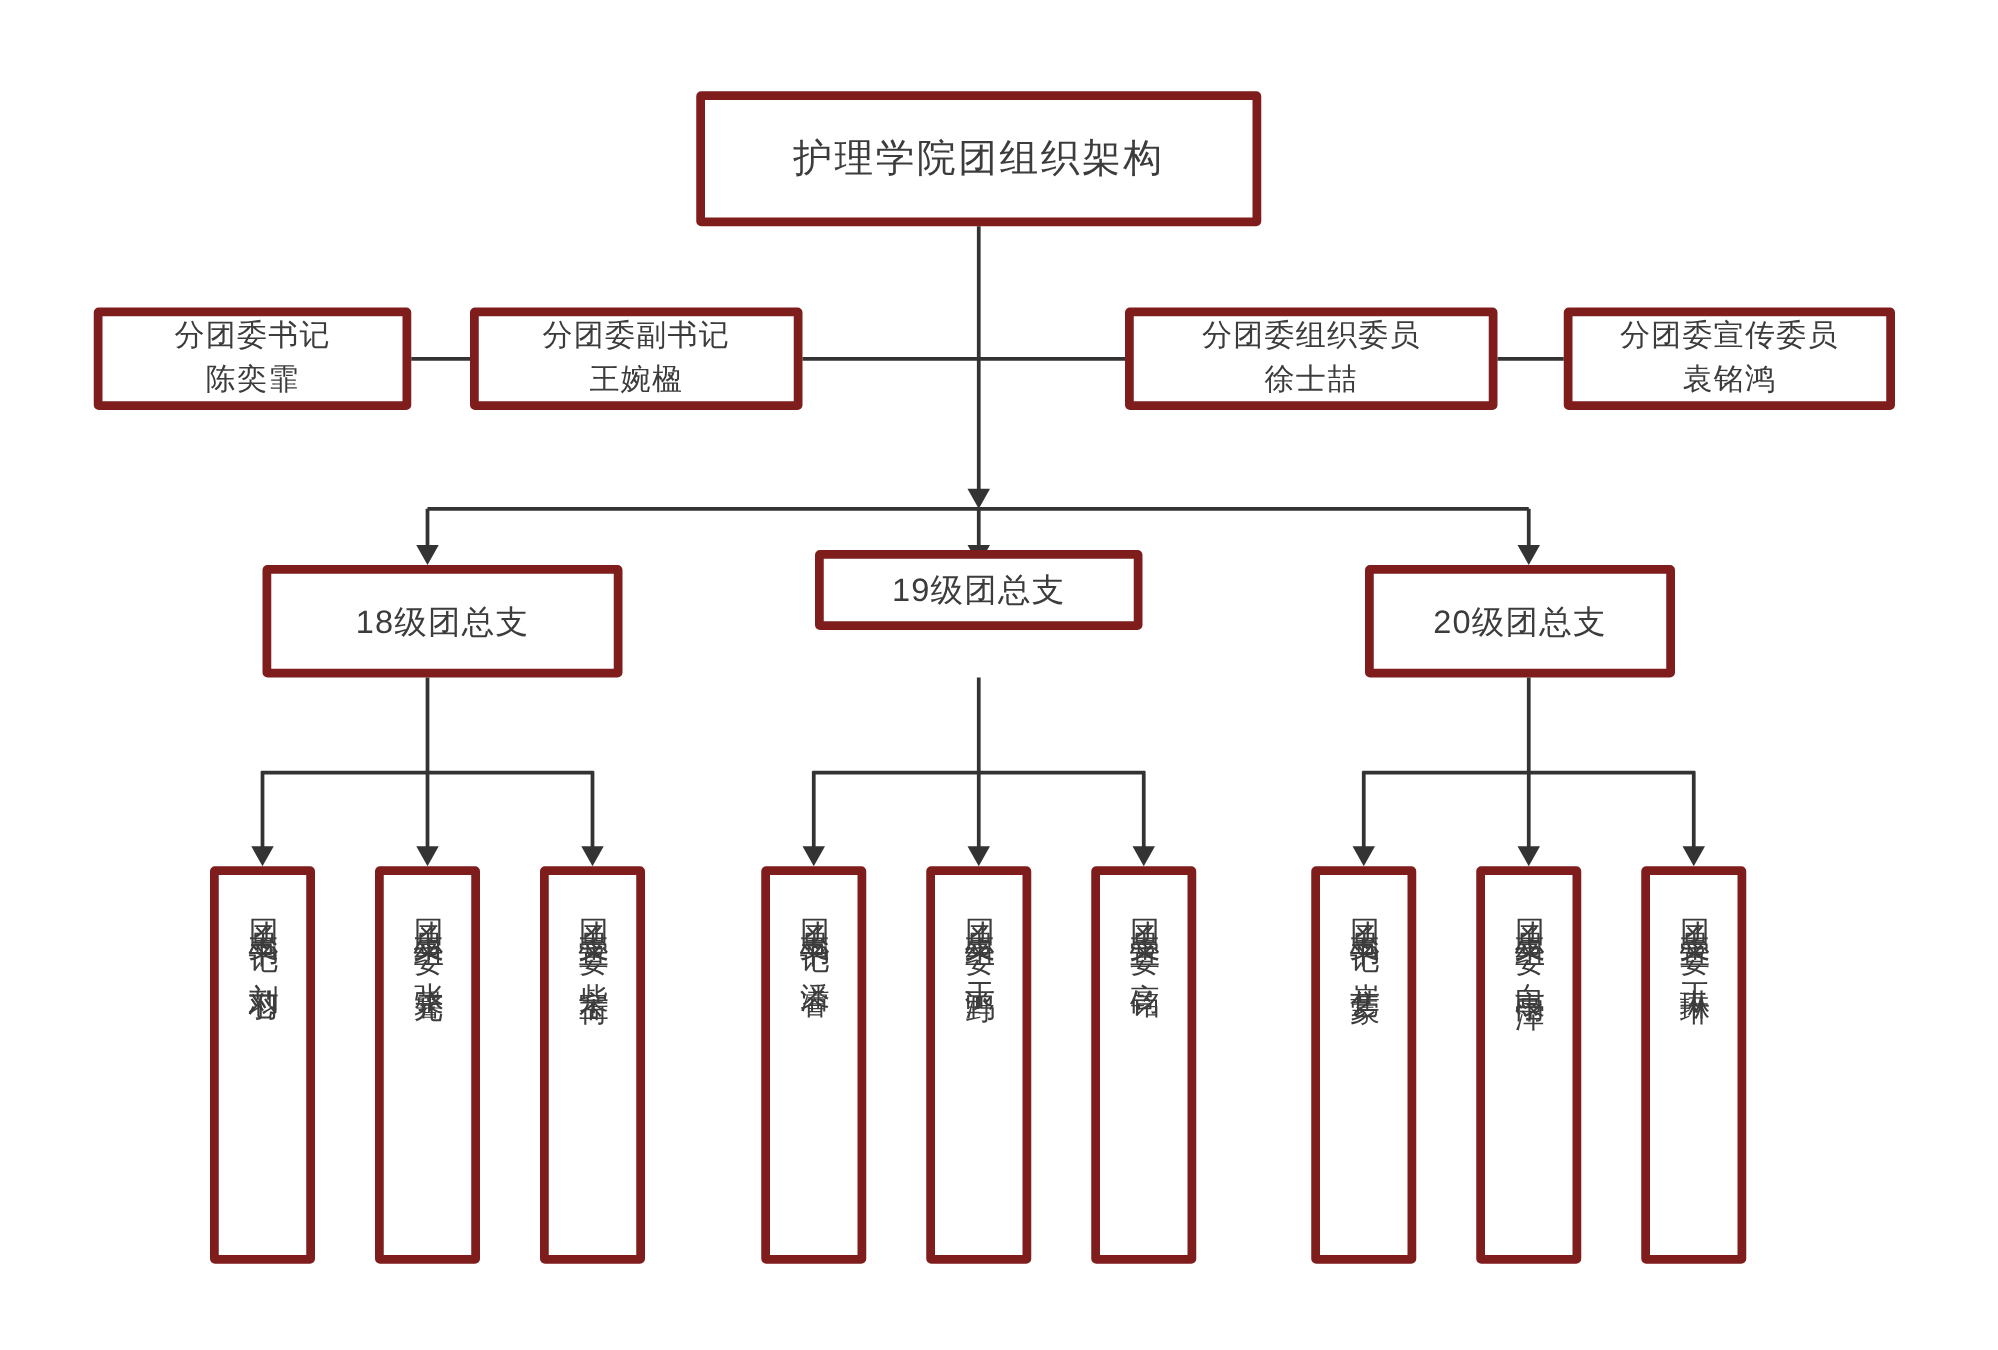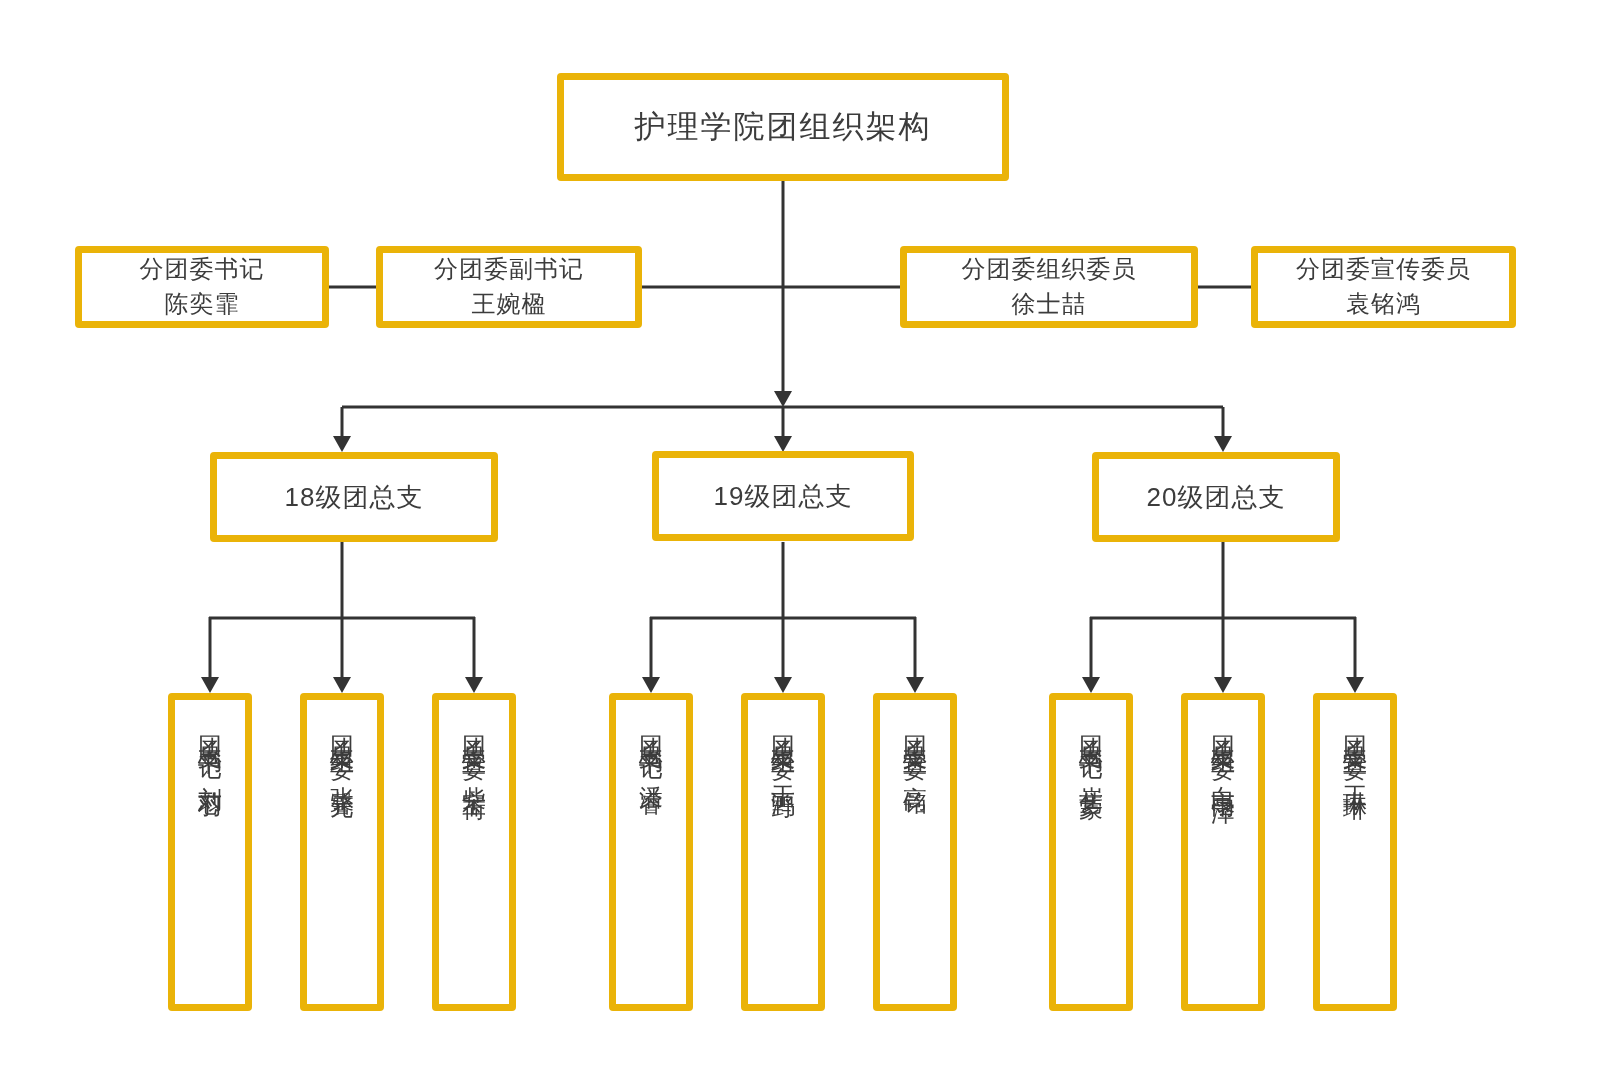--- a/index.html
+++ b/index.html
@@ -18,21 +18,21 @@
   .connectors {
     position: absolute;
     left: 0;
     top: 0;
     z-index: 0;
   }
   .gbox {
     position: absolute;
     box-sizing: border-box;
     background: #ffffff;
-    border: 7px solid #eab308;
+    border: 7px solid #7f1d1d;
     border-radius: 4px;
     color: #3c3c3c;
     display: flex;
     align-items: center;
     justify-content: center;
     z-index: 1;
   }
   .titlebox {
     font-size: 31px;
     letter-spacing: 2px;
@@ -136,21 +136,21 @@
     <div>袁铭鸿</div>
   </div>
   <div class="gbox cbox" style="left:900px; top:246px; width:298px; height:82px;">
     <div>分团委组织委员</div>
     <div>徐士喆</div>
   </div>
 
   <div class="gbox bbox" style="left:210px; top:452px; width:288px; height:90px;">
     <div>18级团总支</div>
   </div>
-  <div class="gbox bbox" style="left:652px; top:451px; width:262px; height:90px;">
+  <div class="gbox bbox" style="left:652px; top:440px; width:262px; height:64px;">
     <div>19级团总支</div>
   </div>
   <div class="gbox bbox" style="left:1092px; top:452px; width:248px; height:90px;">
     <div>20级团总支</div>
   </div>
 
   <div class="gbox vbox" style="left:168px; top:693px; width:84px; height:318px;">
     <span>团总支书记</span>
     <span>刘芯羽</span>
   </div>

